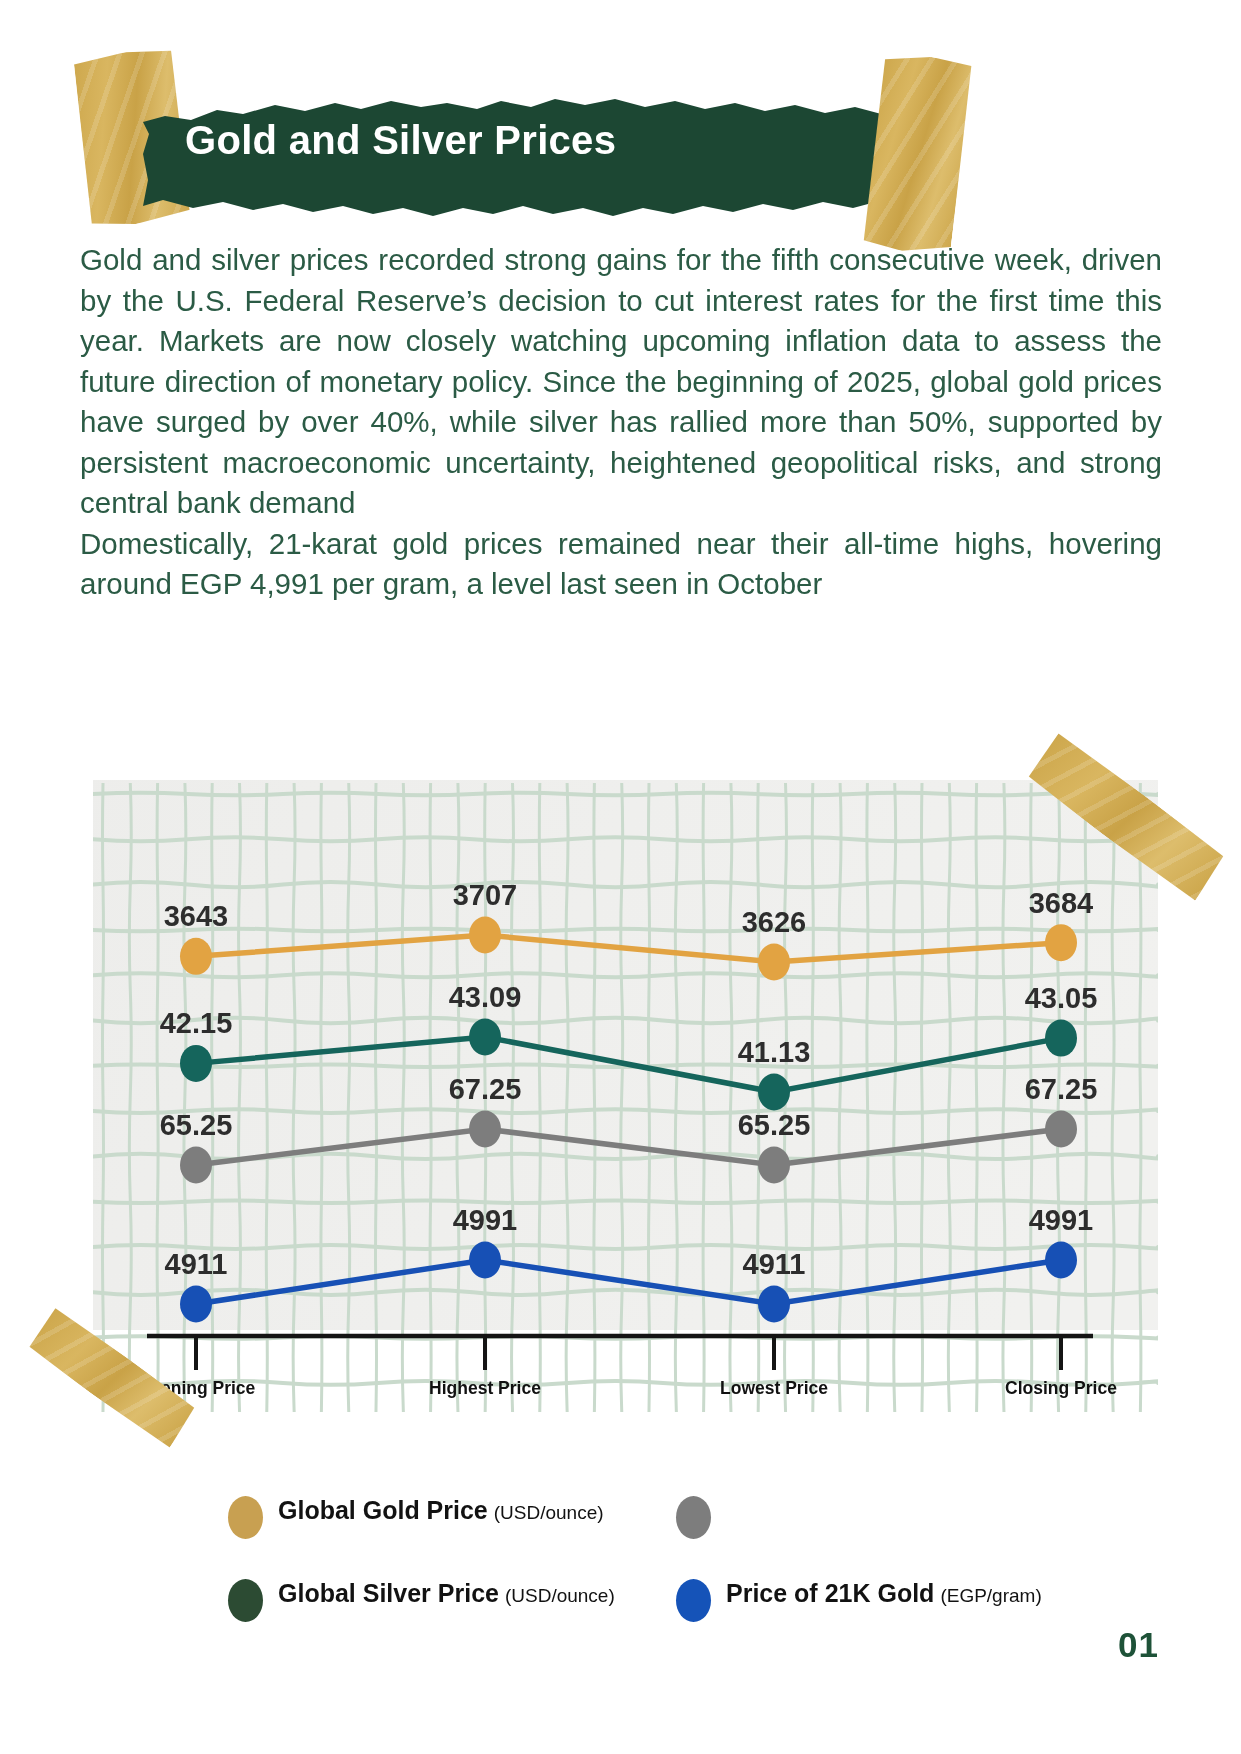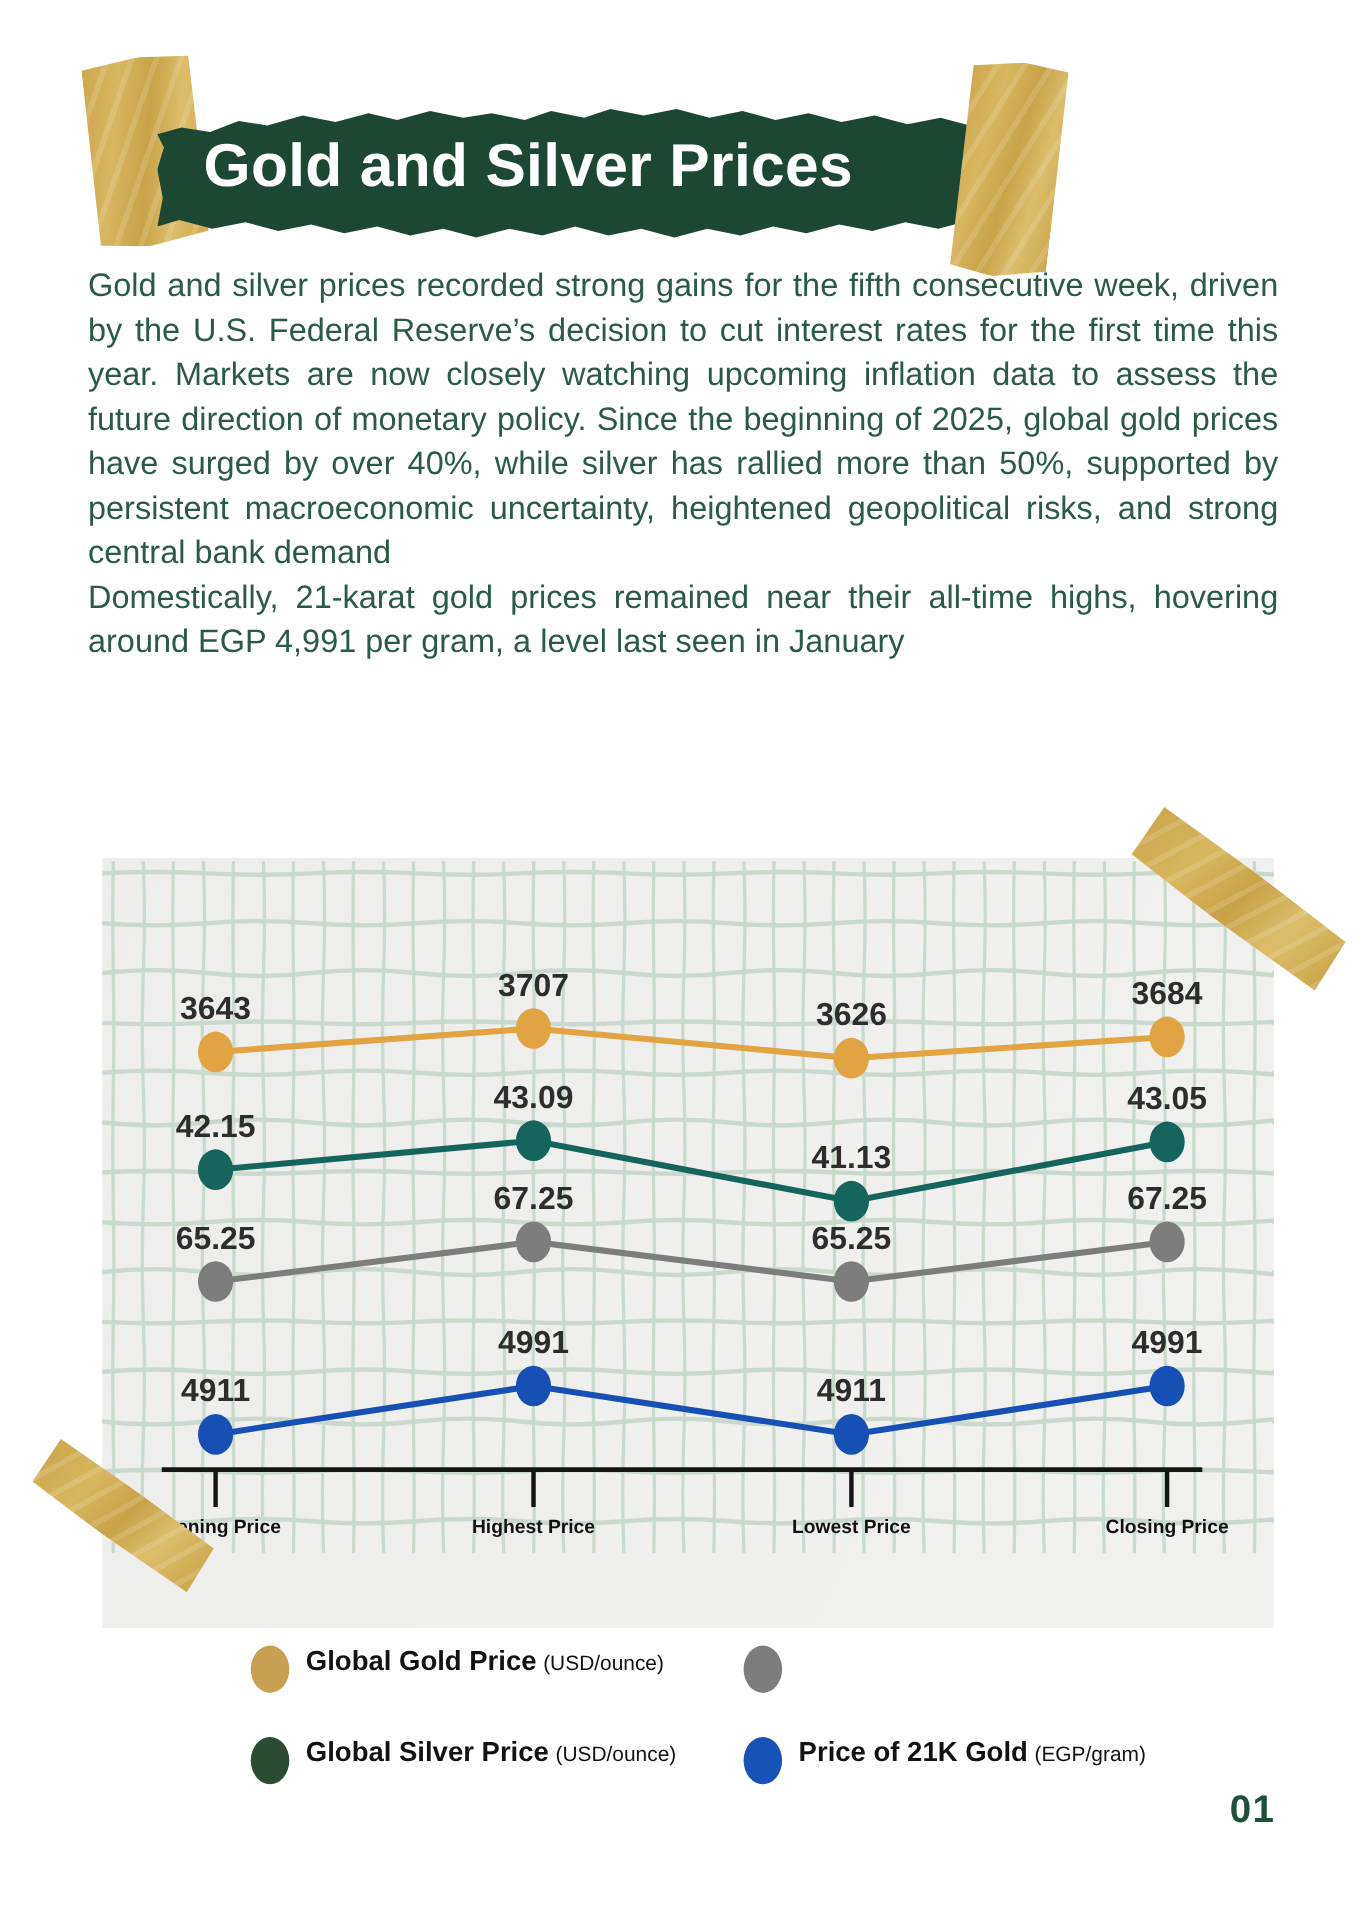--- a/index.html
+++ b/index.html
@@ -17,30 +17,30 @@
   }
   .tape-top-left{left:80px;top:52px;width:102px;height:172px;transform:rotate(-6deg);z-index:1;}
   .tape-top-right{left:872px;top:56px;width:90px;height:196px;transform:rotate(7deg);z-index:3;}
   .tape-chart-tr{left:1018px;top:788px;width:214px;height:56px;transform:rotate(37deg);z-index:3;}
   .tape-chart-bl{left:22px;top:1352px;width:178px;height:50px;transform:rotate(36deg);z-index:3;}
   
   .banner{position:absolute;left:143px;top:92px;width:764px;height:128px;z-index:2;}
   .banner svg{position:absolute;left:0;top:0;width:100%;height:100%;}
   .banner h1{
     position:absolute;left:42px;top:26px;margin:0;color:#ffffff;
-    font-size:55px;font-weight:700;letter-spacing:.3px;z-index:2;
+    font-size:40px;font-weight:700;letter-spacing:.3px;z-index:2;
   }
   
   .copy{
     position:absolute;left:80px;top:240px;width:1082px;z-index:1;
     color:#2B5B45;font-size:29.5px;line-height:40.5px;text-align:justify;
   }
   .copy p{margin:0;}
   
-  .chart-wrap{position:absolute;left:93px;top:780px;width:1065px;height:700px;z-index:1;}
+  .chart-wrap{position:absolute;left:93px;top:780px;width:1065px;height:550px;z-index:1;}
   .paper{
     position:absolute;inset:0;background:
       linear-gradient(115deg, rgba(0,0,0,.015), rgba(255,255,255,.03)),
       #f1f1ef;
   }
   .paper svg{position:absolute;left:0;top:0;}
   
   .legend{
     position:absolute;left:228px;top:1496px;width:800px;z-index:1;
     display:grid;grid-template-columns:448px 1fr;row-gap:40px;align-items:center;
@@ -69,21 +69,21 @@
       762,45 764,70 758,95 762,112
       740,108 710,116 680,110 650,118 620,112 590,120 560,114 530,122 500,116 470,124 440,116 410,122
       380,114 350,122 320,116 290,124 260,116 230,122 200,114 170,120 140,112 110,118 80,110 50,116 20,108 0,114
       5,88 0,62 6,42"></polygon>
   </svg>
   <h1>Gold and Silver Prices</h1>
 </header>
 
 <section class="copy">
   <p>Gold and silver prices recorded strong gains for the fifth consecutive week, driven by the U.S. Federal Reserve’s decision to cut interest rates for the first time this year. Markets are now closely watching upcoming inflation data to assess the future direction of monetary policy. Since the beginning of 2025, global gold prices have surged by over 40%, while silver has rallied more than 50%, supported by persistent macroeconomic uncertainty, heightened geopolitical risks, and strong central bank demand</p>
-  <p>Domestically, 21-karat gold prices remained near their all-time highs, hovering around EGP 4,991 per gram, a level last seen in January</p>
+  <p>Domestically, 21-karat gold prices remained near their all-time highs, hovering around EGP 4,991 per gram, a level last seen in October</p>
 </section>
 
 <section class="chart-wrap">
   <div class="paper">
     <svg id="chart-svg" width="1065" height="632" viewBox="0 0 1065 632">
         <g>
           <path d="M10 3 Q 9 52.5 10 105 Q 11 157.5 10 210 Q 9 262.5 10 315 Q 11 367.5 10 420 Q 9 472.5 10 525 Q 11 577.5 10 630 Q 9 682.5 10 630" stroke="#c9dacc" stroke-width="3" fill="none"></path>
           <path d="M37.3 3 Q 39.199999999999996 52.5 37.3 105 Q 35.4 157.5 37.3 210 Q 39.199999999999996 262.5 37.3 315 Q 35.4 367.5 37.3 420 Q 39.199999999999996 472.5 37.3 525 Q 35.4 577.5 37.3 630 Q 39.199999999999996 682.5 37.3 630" stroke="#c9dacc" stroke-width="3" fill="none"></path>
           <path d="M64.6 3 Q 63.599999999999994 52.5 64.6 105 Q 65.6 157.5 64.6 210 Q 63.599999999999994 262.5 64.6 315 Q 65.6 367.5 64.6 420 Q 63.599999999999994 472.5 64.6 525 Q 65.6 577.5 64.6 630 Q 63.599999999999994 682.5 64.6 630" stroke="#c9dacc" stroke-width="3" fill="none"></path>
           <path d="M91.89999999999999 3 Q 93.8 52.5 91.89999999999999 105 Q 89.99999999999999 157.5 91.89999999999999 210 Q 93.8 262.5 91.89999999999999 315 Q 89.99999999999999 367.5 91.89999999999999 420 Q 93.8 472.5 91.89999999999999 525 Q 89.99999999999999 577.5 91.89999999999999 630 Q 93.8 682.5 91.89999999999999 630" stroke="#c9dacc" stroke-width="3" fill="none"></path>

